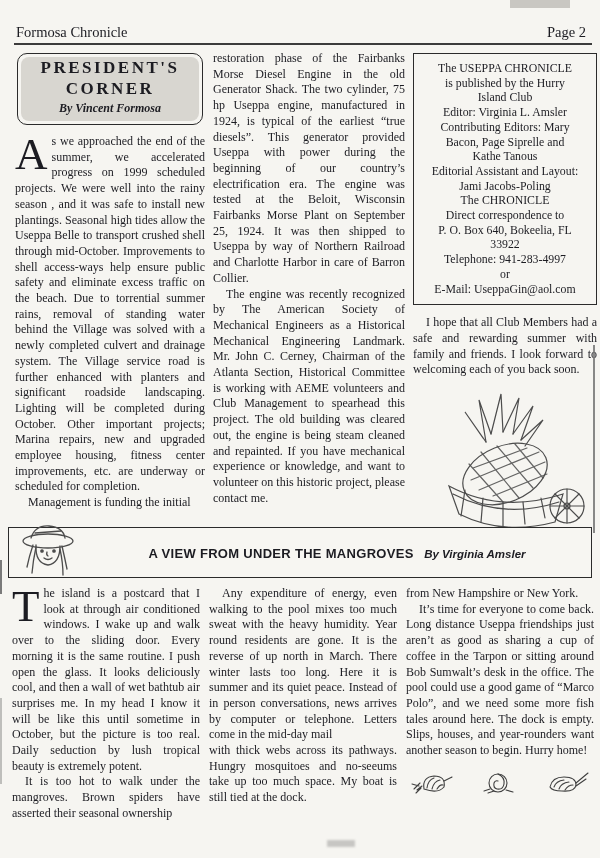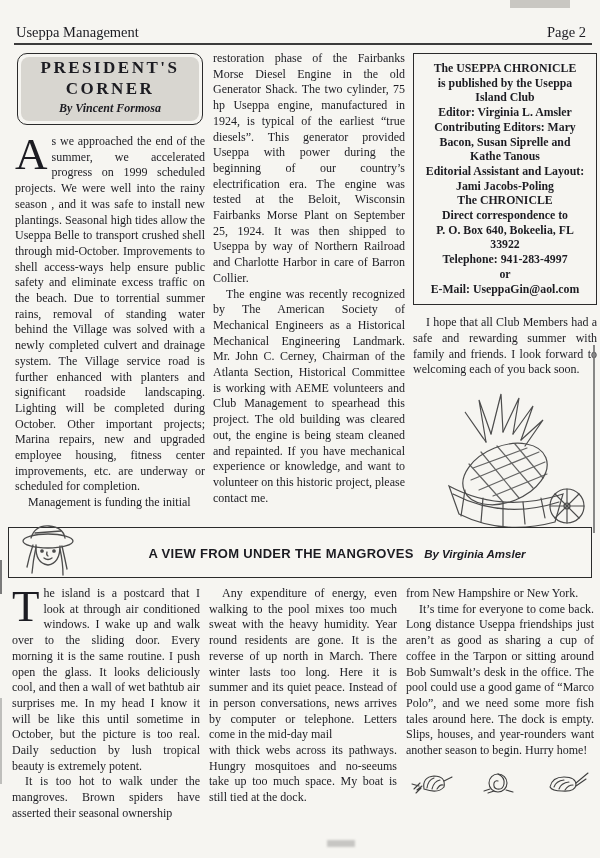--- a/index.html
+++ b/index.html
@@ -55,21 +55,20 @@
     line-height:21px;
   }
   .pc-byline{font-style:italic;font-weight:bold;font-size:12px;margin-top:2px;}
   
   .mast{
     border:1.6px solid #2b2b2b;
     padding:7px 4px 8px 4px;
     text-align:center;
     font-size:11.8px;line-height:14.7px;
     margin:2px 0 10px 0;
-    font-weight:bold;
   }
   .pineapple-wrap{margin:12px 0 0 18px;}
   
   .banner{
     margin:4px 8px 0 8px;
     border:1.8px solid #2b2b2b;
     height:49px;
     display:flex;align-items:center;
     background:#f7f6f2;
     position:relative;
@@ -101,21 +100,21 @@
   .art.ledge2{left:0;top:698px;width:1.5px;height:86px;background:#9a9a98;opacity:.6;}
   .art.smudge{left:327px;top:840px;width:28px;height:7px;background:#8f8f8d;opacity:.45;filter:blur(1px);}
   svg{display:block;}
 </style>
 </head>
 <body>
 
 <div class="page">
 
   <div class="hdr">
-    <span>Useppa Management</span>
+    <span>Formosa Chronicle</span>
     <span>Page 2</span>
   </div>
   <div class="hdr-rule"></div>
 
   <div class="top">
 
     <div class="colA">
       <div class="pc-outer">
         <div class="pc-inner">
           <div class="pc-title">PRESIDENT'S</div>
@@ -128,25 +127,25 @@
     </div>
 
     <div class="colB">
       <p class="body-text">restoration phase of the Fairbanks Morse Diesel Engine in the old Generator Shack.  The two cylinder, 75 hp Useppa engine, manufactured in 1924, is typical of the earliest “true diesels”.  This generator provided Useppa with power  during the beginning of our country’s electrification era.  The engine was tested at the Beloit, Wisconsin Fairbanks Morse Plant on September 25, 1924.  It was then shipped to Useppa by way of Northern Railroad and Charlotte Harbor in care of Barron Collier.</p>
       <p class="body-text ind">The engine was recently recognized by The American Society of Mechanical Engineers as a Historical Mechanical Engineering Landmark.  Mr. John C. Cerney, Chairman of the Atlanta Section, Historical Committee is working with AEME volunteers and Club Management to spearhead this project. The old building was cleared out, the engine is being steam cleaned and repainted.    If you have mechanical experience or knowledge, and want to volunteer on this historic project, please contact me.</p>
     </div>
 
     <div class="colC">
       <div class="mast">
         <div>The  USEPPA  CHRONICLE</div>
-        <div>is published by the Useppa</div>
+        <div>is published by the Hurry</div>
         <div>Island Club</div>
         <div>Editor: Virginia L. Amsler</div>
         <div>Contributing Editors: Mary</div>
-        <div>Bacon, Susan Siprelle and</div>
+        <div>Bacon, Page Siprelle and</div>
         <div>Kathe Tanous</div>
         <div>Editorial Assistant and Layout:</div>
         <div>Jami Jacobs-Poling</div>
         <div>The  CHRONICLE</div>
         <div>Direct correspondence to</div>
         <div>P. O. Box 640, Bokeelia, FL</div>
         <div>33922</div>
         <div>Telephone: 941-283-4997</div>
         <div>or</div>
         <div>E-Mail: UseppaGin@aol.com</div>

